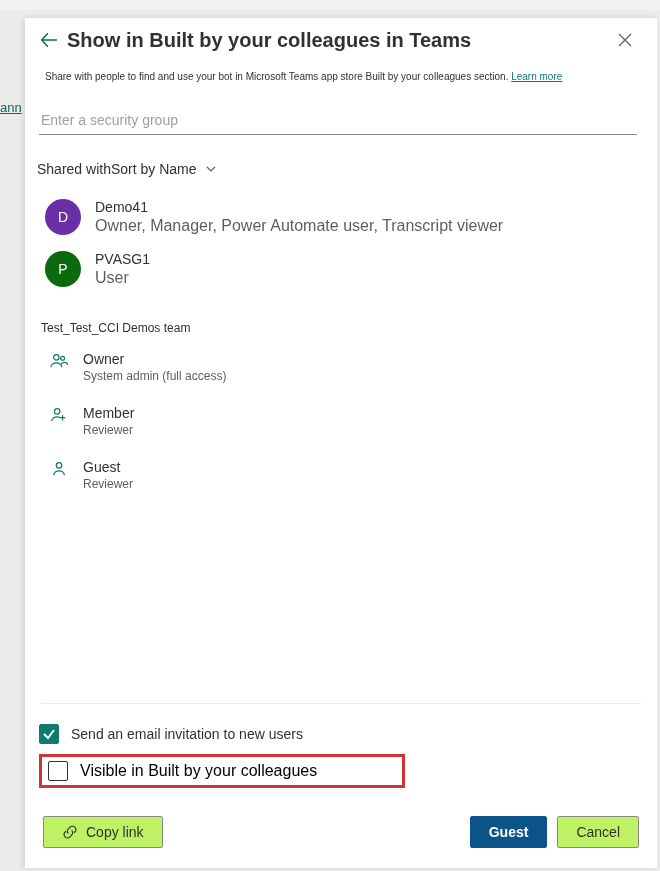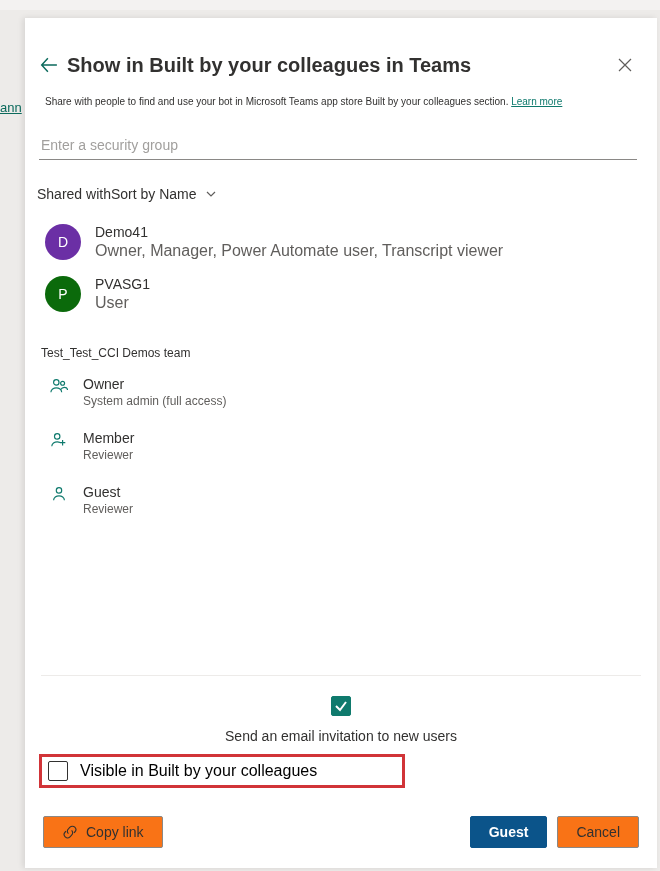--- a/index.html
+++ b/index.html
@@ -5,21 +5,21 @@
   * { box-sizing: border-box; margin: 0; padding: 0; }
   html, body { width: 660px; height: 871px; font-family: "Segoe UI", Arial, sans-serif; background: #f2f2f2; overflow: hidden; }
   .bg { width: 100%; height: 100%; position: relative; background: #edebe9; }
   .bg-top { height: 10px; background: #f3f2f1; }
   .sidebar-stub { position: absolute; left: 0; top: 100px; width: 25px; height: 400px; color: #0b6a5c; font-size: 13px; overflow: hidden; }
   .panel {
     position: absolute; left: 25px; top: 18px; right: 3px; bottom: 3px;
     background: #fff; box-shadow: -2px 0 6px rgba(0,0,0,0.1);
     display: flex; flex-direction: column;
   }
-  .header { display: flex; align-items: center; padding: 33px 20px 4px 10px; }
+  .header { display: flex; align-items: center; padding: 8px 20px 4px 10px; }
   .back { width: 28px; height: 28px; display: flex; align-items: center; justify-content: center; color: #0b6a5c; cursor: pointer; font-size: 16px; }
   .title { font-size: 20px; font-weight: 600; color: #323130; margin-left: 4px; flex: 1; }
   .close { width: 24px; height: 24px; color: #605e5c; cursor: pointer; display: flex; align-items: center; justify-content: center; font-size: 14px; }
   .subtext { padding: 12px 20px 0 12px; font-size: 10px; color: #323130; line-height: 1.4; margin-left: 8px; }
   .subtext a { color: #0f7a6d; text-decoration: underline; }
   .searchwrap { padding: 22px 20px 2px 14px; }
   .search { width: 100%; border: none; border-bottom: 1px solid #8a8886; font-size: 14px; padding: 6px 2px; outline: none; color: #323130; }
   .search::placeholder { color: #a19f9d; }
   .section-head { display: flex; align-items: center; justify-content: flex-start; padding: 24px 20px 8px 12px; }
   .section-label { font-size: 14px; color: #323130; }
@@ -31,27 +31,27 @@
   .item-text .name { font-size: 14px; color: #323130; }
   .item-text .roles { font-size: 16px; color: #605e5c; margin-top: 2px; }
   .team-title { font-size: 12px; color: #323130; padding: 26px 20px 4px 16px; }
   .role-item { display: flex; gap: 14px; padding: 12px 0 10px 24px; }
   .role-icon { width: 20px; height: 20px; color: #0f7a6d; display: flex; align-items: center; justify-content: center; }
   .role-text .rname { font-size: 14px; color: #323130; }
   .role-text .rdesc { font-size: 12px; color: #605e5c; margin-top: 2px; }
   .spacer { flex: 1; }
   .divider { border-top: 1px solid #edebe9; margin: 0 16px; }
   .checks { padding: 16px 14px 10px 14px; }
-  .check-row { display: flex; align-items: center; gap: 12px; padding: 4px 0; font-size: 14px; color: #323130; flex-direction: column; }
+  .check-row { display: flex; align-items: center; gap: 12px; padding: 4px 0; font-size: 14px; color: #323130; }
   .cbox { width: 20px; height: 20px; border: 1px solid #323130; border-radius: 2px; display: flex; align-items: center; justify-content: center; cursor: pointer; }
   .cbox.checked { background: #0f7a6d; border-color: #0f7a6d; color: #fff; }
   .highlight { border: 3px solid #d13438; padding: 4px 6px; display: flex; align-items: center; gap: 12px; width: 366px; margin-top: 6px; }
   .footer { display: flex; align-items: center; gap: 10px; padding: 18px 18px 20px 18px; }
   .btn { height: 32px; padding: 0 18px; font-size: 14px; border-radius: 2px; cursor: pointer; display: flex; align-items: center; gap: 8px; }
-  .btn-secondary { background: #f97316; border: 1px solid #8a8886; color: #323130; align-items: center; }
+  .btn-secondary { background: #bef264; border: 1px solid #8a8886; color: #323130; align-items: center; }
   .btn-primary { background: #0f548c; border: 1px solid #0f548c; color: #fff; font-weight: 600; }
   .btn-primary.share { background: #0b548a; border-color: #0b548a; }
   .fgrow { flex: 1; }
   svg { display: block; }
 </style>
 </head>
 <body>
 
 <div class="bg">
   <div class="bg-top"></div>

